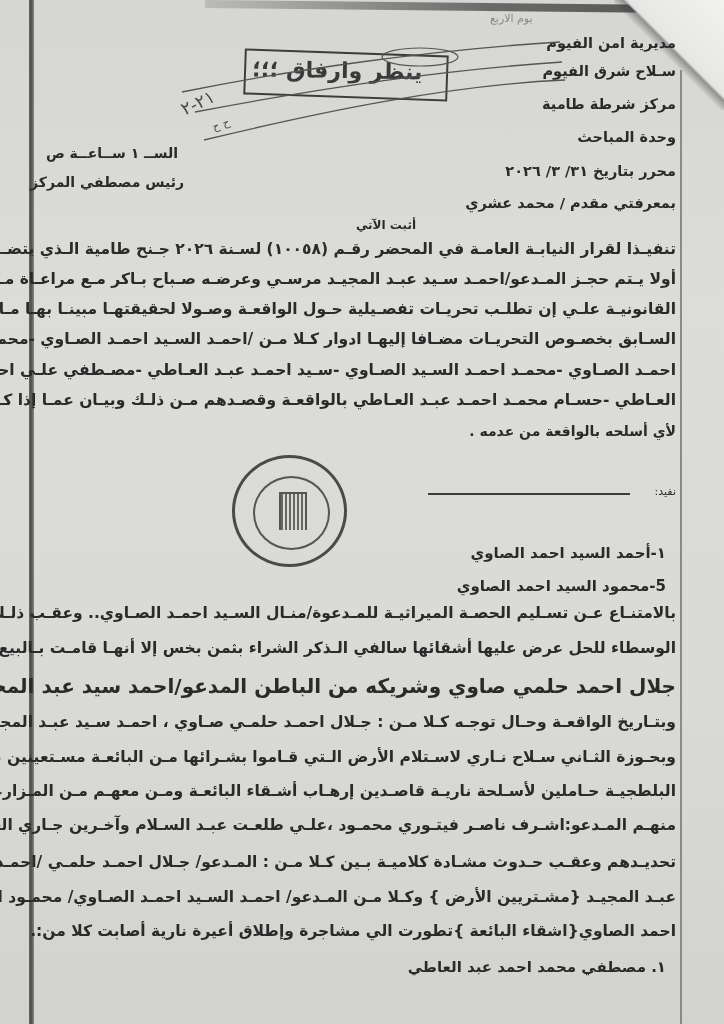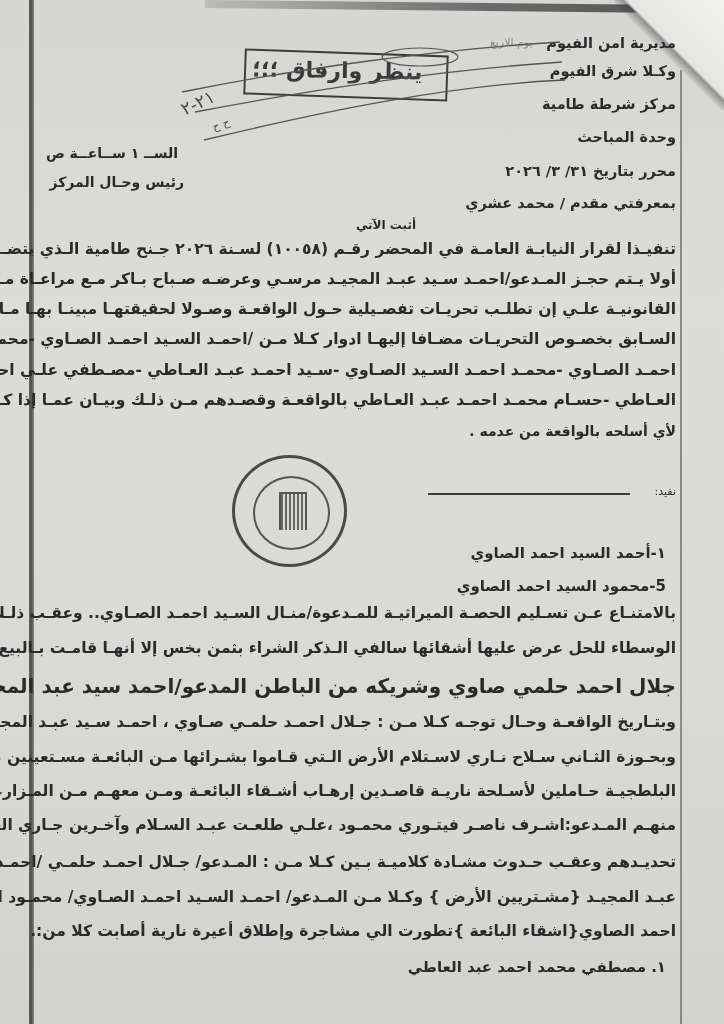--- a/index.html
+++ b/index.html
@@ -87,58 +87,58 @@
     .seal-eagle {
       position: absolute; left: 24px; top: 14px; width: 24px; height: 36px;
       border: 2px solid #555; border-bottom: none;
       background: repeating-linear-gradient(90deg, #666 0 2px, transparent 2px 4px);
     }
     .rule-line {
       position: absolute; left: 428px; top: 493px; width: 202px; height: 2px;
       background: #3c3c3c;
     }
     .scribble {
-      position: absolute; left: 490px; top: 36px;
+      position: absolute; left: 490px; top: 12px;
       font-size: 11px; color: #888; direction: rtl; font-family: "DejaVu Serif", serif;
     }
   </style>
 </head>
 <body>
 
 <div class="paper">
   <div class="top-band"></div>
   <div class="fold-corner"></div>
   <div class="fold-shadow"></div>
   <div class="left-rule"></div>
   <div class="right-rule"></div>
 
   <div class="scribble">يوم الاربع</div>
 
   <div>
     <div class="rtl header-line" style="top:36px">مديرية امن الفيوم</div>
-    <div class="rtl header-line" style="top:64px">وكـلا شرق الفيوم</div>
+    <div class="rtl header-line" style="top:64px">سـلاح شرق الفيوم</div>
     <div class="rtl header-line" style="top:97px">مركز شرطة طامية</div>
     <div class="rtl header-line" style="top:130px">وحدة المباحث</div>
     <div class="rtl header-line" style="top:164px">محرر بتاريخ   ٣١/ ٣/ ٢٠٢٦</div>
     <div class="rtl header-line" style="top:196px">بمعرفتي مقدم / محمد عشري</div>
   </div>
 
   <div class="stamp-box"></div>
   <div class="stamp-text">ينظر وارفاق ؛؛؛</div>
   <div class="handwrite" style="left:180px; top:92px; font-size:18px; transform:rotate(-25deg);">٢١-٢</div>
   <div class="handwrite" style="left:212px; top:118px; font-size:11px; transform:rotate(-20deg);">ح ح</div>
   <svg style="position:absolute;left:170px;top:40px" width="400" height="110">
     <path d="M12 52 C 120 30, 260 10, 390 2" stroke="#555" stroke-width="1.3" fill="none"></path>
     <path d="M25 72 C 140 50, 270 30, 392 22" stroke="#555" stroke-width="1.3" fill="none"></path>
     <path d="M34 100 C 150 72, 280 45, 395 40" stroke="#555" stroke-width="1.3" fill="none"></path>
     <ellipse cx="250" cy="17" rx="38" ry="9" stroke="#555" stroke-width="1.2" fill="none"></ellipse>
   </svg>
 
   <div class="rtl" style="right:546px; top:145px; font-size:14px;">الســ  ١  ســاعــة ص</div>
-  <div class="rtl" style="right:540px; top:174px; font-size:14px;">رئيس وحـال المركز</div>
+  <div class="rtl" style="right:540px; top:174px; font-size:14px;">رئيس مصطفي المركز</div>
 
   <div class="rtl" style="right:308px; top:218px; font-size:12px;">أثبت الآتي</div>
 
   <div>
     <div class="rtl body-line" style="top:242px">تنفيـذا لقرار النيابـة العامـة في المحضر رقـم (١٠٠٥٨) لسـنة ٢٠٢٦ جـنح طامية الـذي يتضـمن بالبنـد</div>
     <div class="rtl body-line" style="top:272px">أولا يـتم حجـز المـدعو/احمـد سـيد عبـد المجيـد مرسـي وعرضـه صـباح بـاكر مـع مراعـاة مـدة الحجـز</div>
     <div class="rtl body-line" style="top:302px">القانونيـة علـي إن تطلـب تحريـات تفصـيلية حـول الواقعـة وصـولا لحقيقتهـا مبينـا بهـا مـا تـم طلبـة بقرارنـا</div>
     <div class="rtl body-line" style="top:332px">السـابق بخصـوص التحريـات مضـافا إليهـا ادوار كـلا مـن /احمـد السـيد احمـد الصـاوي -محمـود السـيد</div>
     <div class="rtl body-line" style="top:363px">احمـد الصـاوي -محمـد احمـد السـيد الصـاوي -سـيد احمـد عبـد العـاطي -مصـطفي علـي احمـد عبـد</div>
     <div class="rtl body-line" style="top:393px">العـاطي -حسـام محمـد احمـد عبـد العـاطي بالواقعـة وقصـدهم مـن ذلـك وبيـان عمـا إذا كـانوا حـاملين</div>

